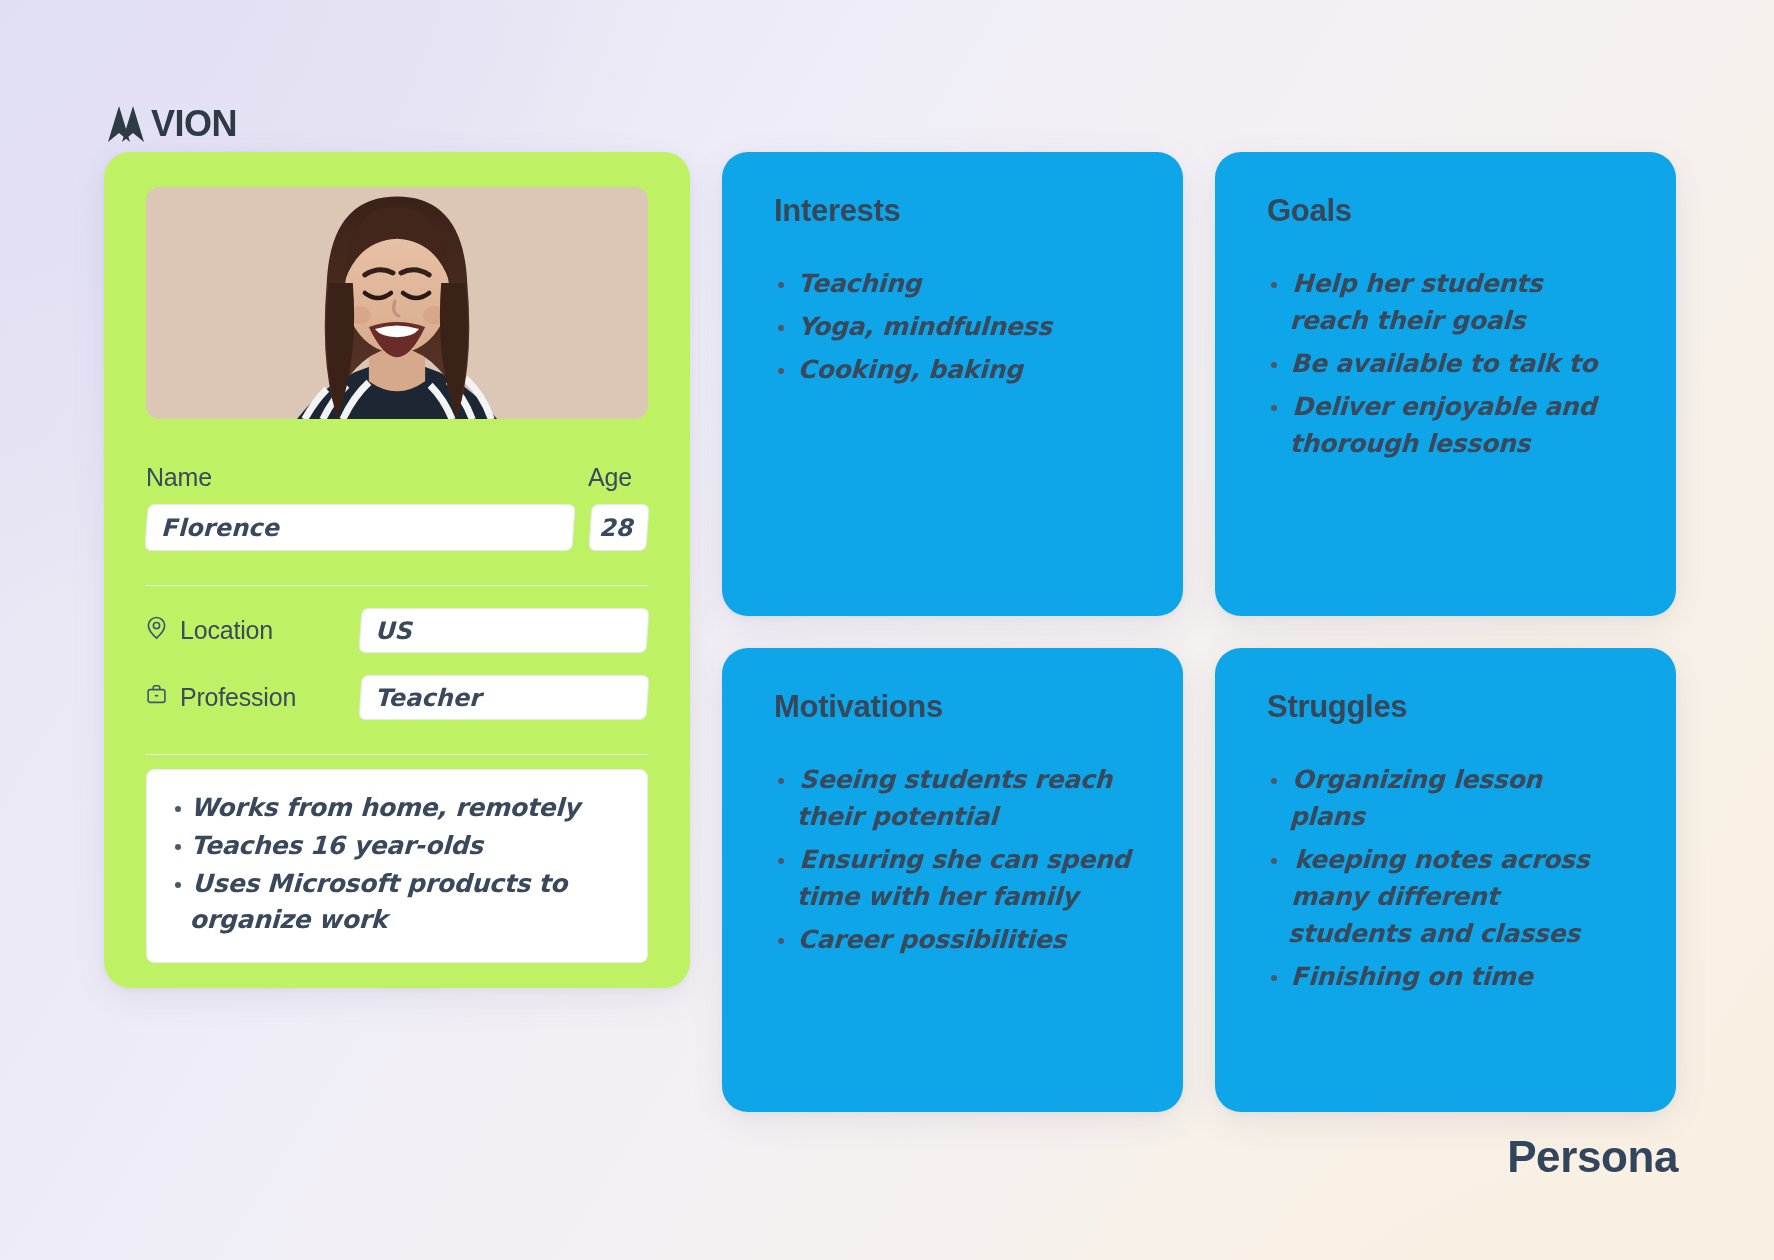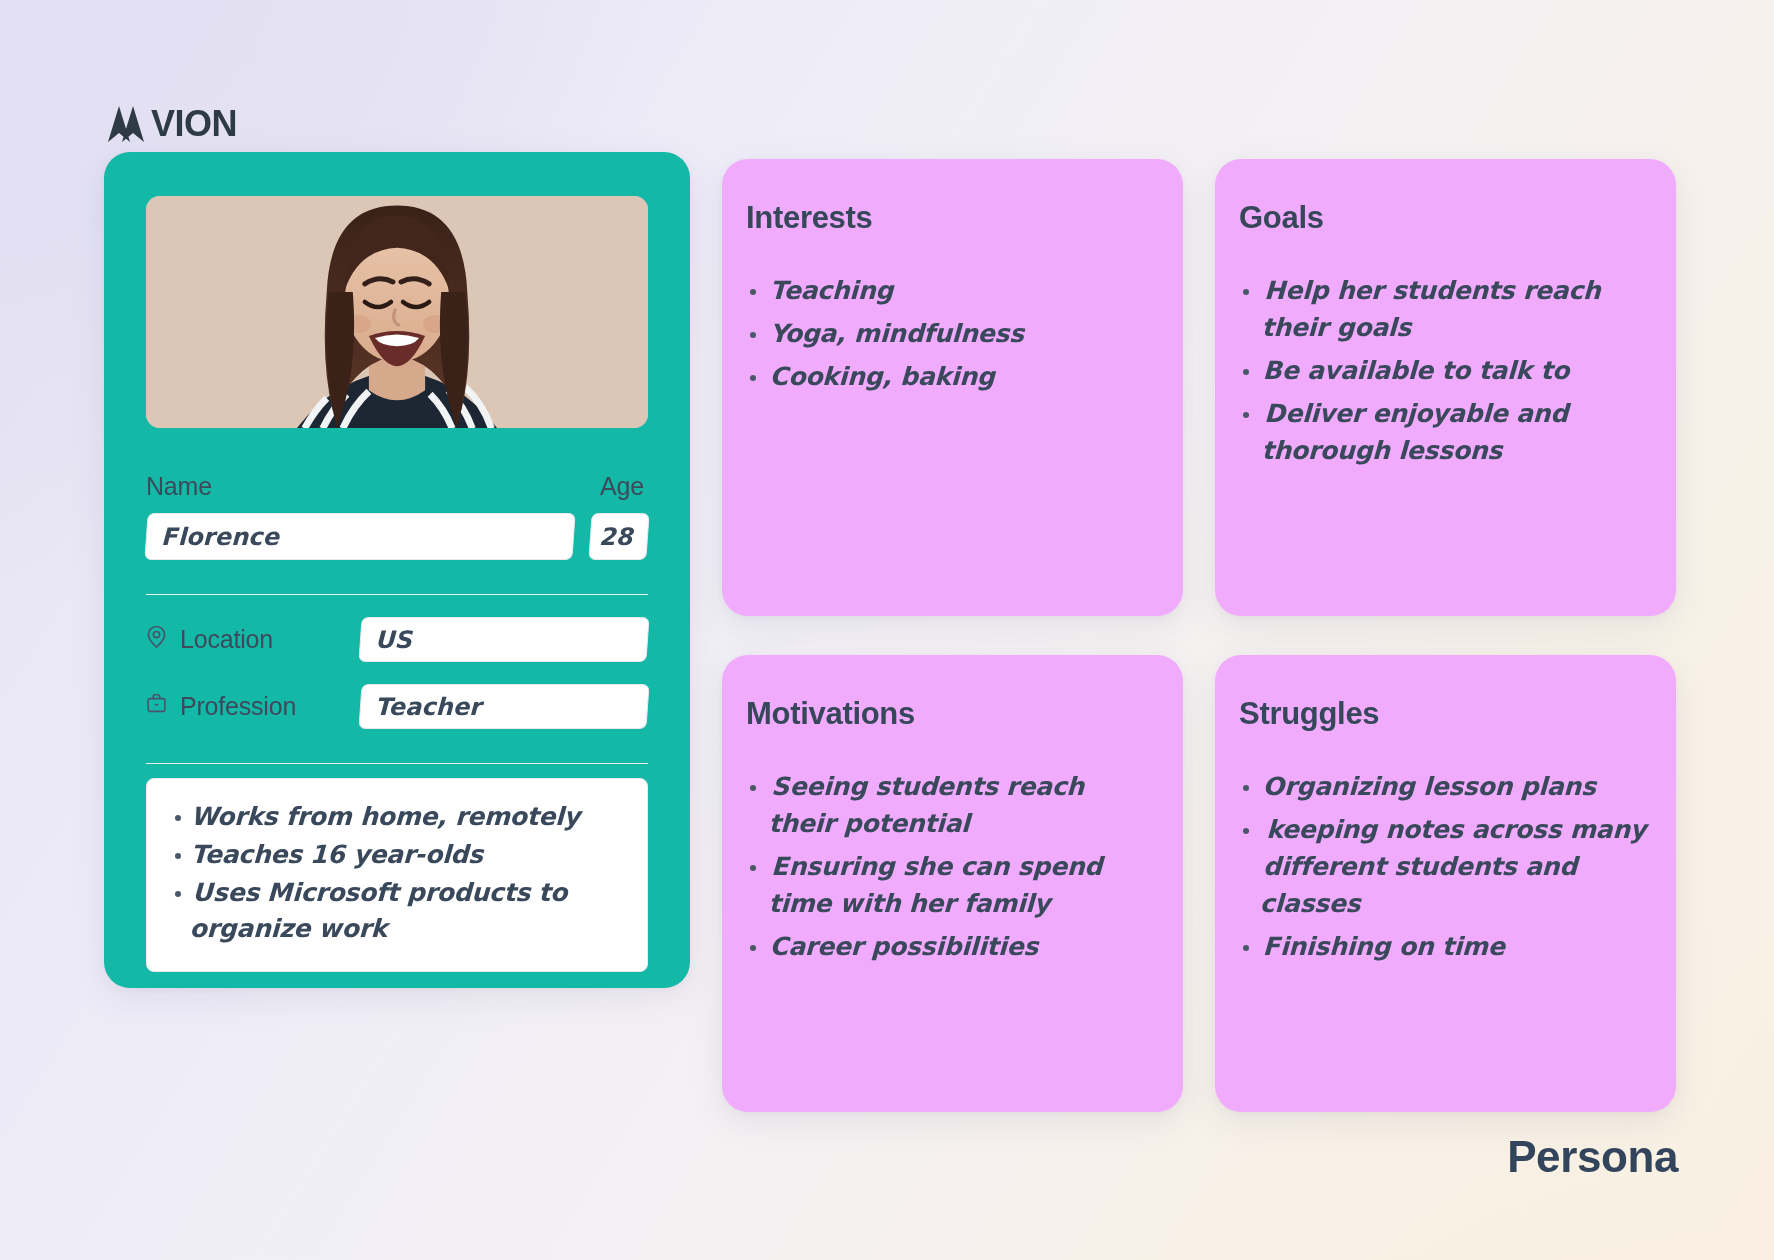--- a/index.html
+++ b/index.html
@@ -62,29 +62,28 @@
 
   
   .card {
     background: #fdfdfd;
     border-radius: 26px;
     box-shadow: 0 10px 34px rgba(90, 88, 130, 0.10), 0 2px 6px rgba(90,88,130,0.05);
   }
 
   .profile-card {
     height: 836px;
-    padding: 44px 42px 0 42px;
-    background: #14b8a6;
+    padding: 35px 42px 0 42px;
+    background: #bef264;
   }
 
   .info-card {
-    padding: 40px 24px;
-    background: #f0abfc;
+    padding: 40px 52px;
+    background: #0ea5e9;
     overflow: hidden;
-    margin-top: 7px;
   }
 
   .card-title {
     font-size: 31px;
     font-weight: 600;
     color: #37475a;
     letter-spacing: -0.3px;
     line-height: 1.2;
   }
 
@@ -144,21 +143,21 @@
     align-items: flex-end;
     justify-content: space-between;
     margin-top: 44px;
   }
   .field-label {
     font-size: 25px;
     font-weight: 500;
     color: #3c4a5c;
     letter-spacing: -0.2px;
   }
-  .age-label { margin-right: 4px; }
+  .age-label { margin-right: 16px; }
 
   .input-row {
     display: flex;
     align-items: center;
     gap: 16px;
     margin-top: 12px;
   }
   .text-input {
     height: 47px;
     border: 1px solid #e7e7ec;

